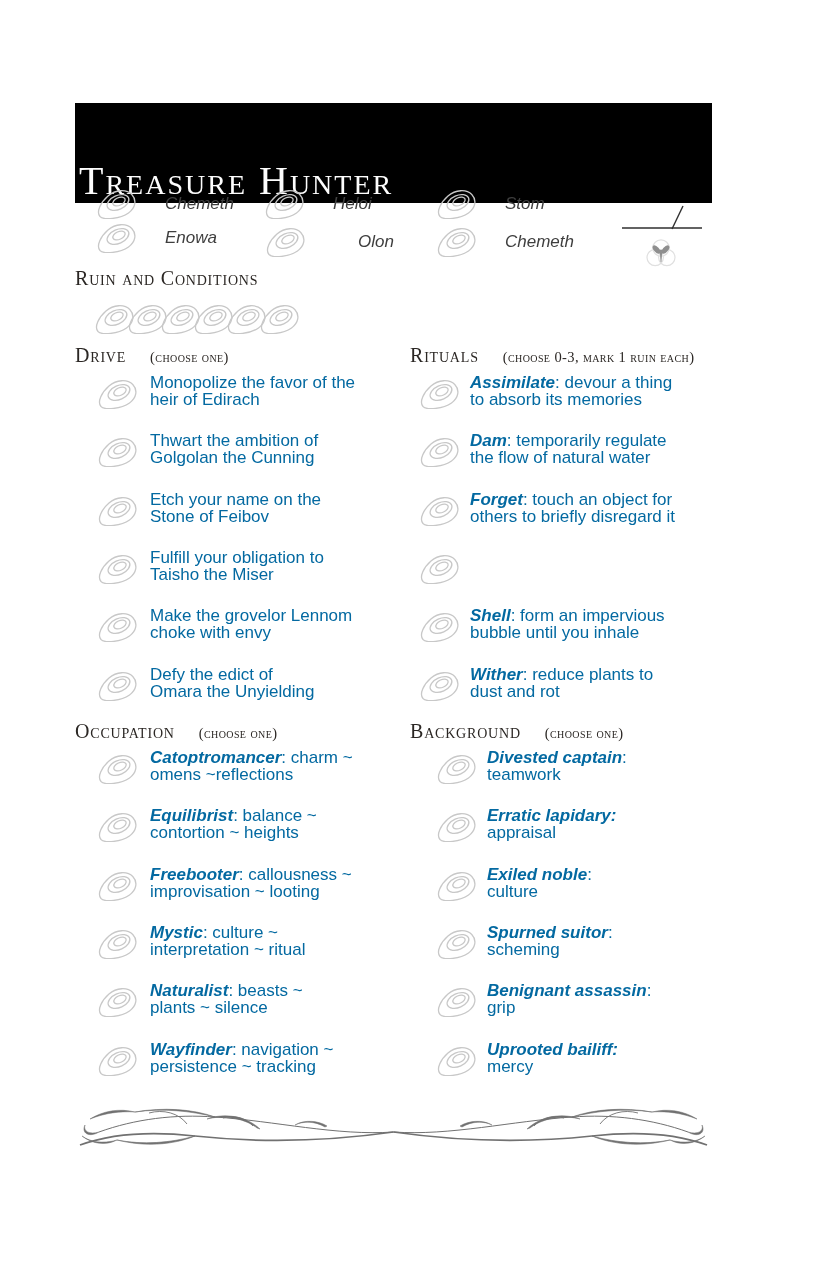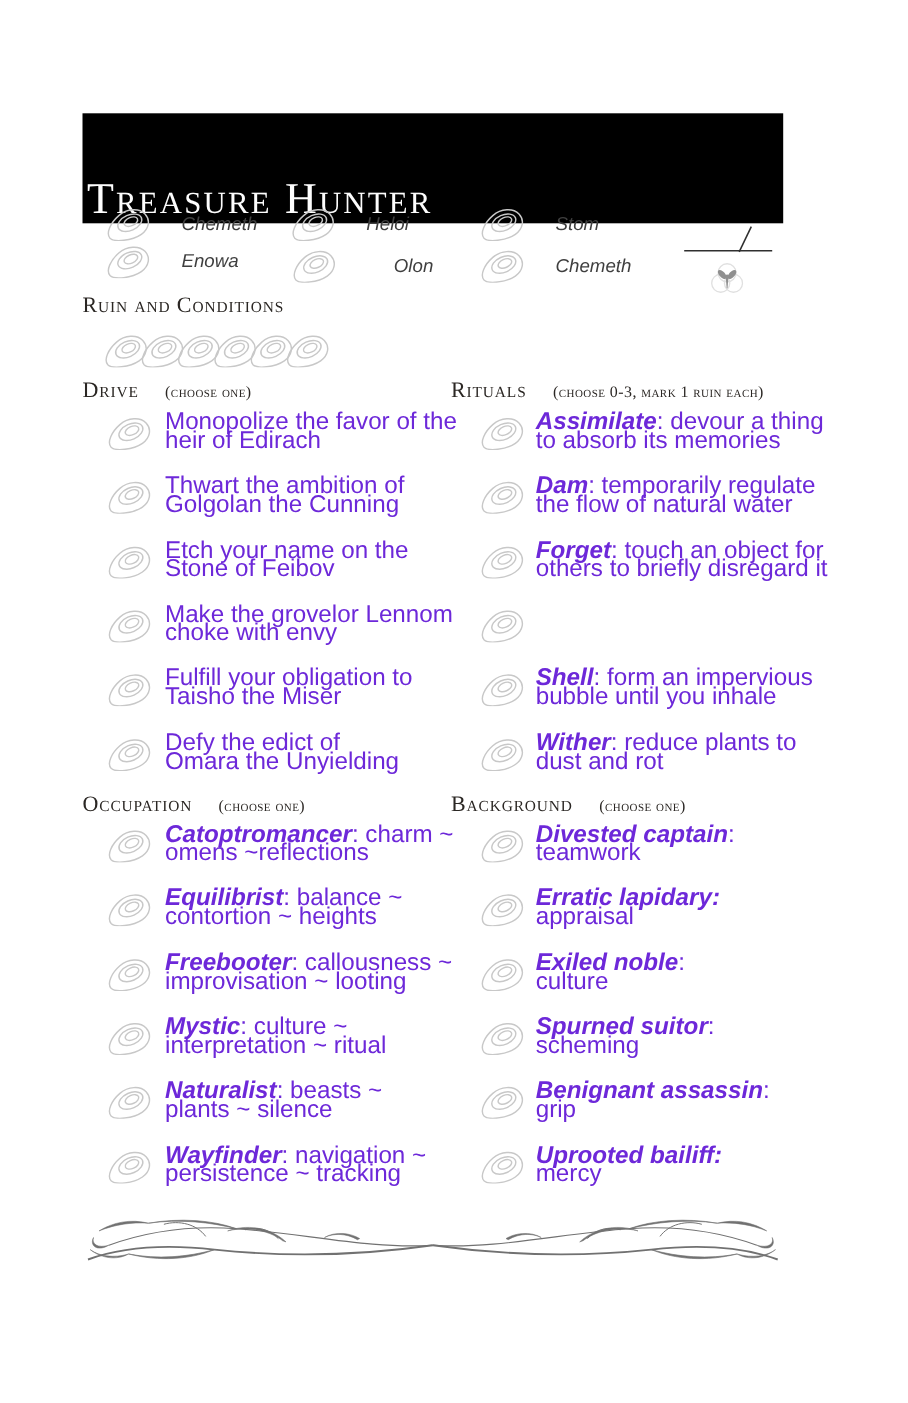--- a/index.html
+++ b/index.html
@@ -33,21 +33,21 @@
   .name-cell .label { margin-left:28px; font-size:17px; color:#3f3f3f; white-space:nowrap;font-style:italic; }
 
   
   .ruin-row { display:flex; }
   .ruin-row .gem { margin-right:-7px; }
 
   
   .items { display:flex; flex-direction:column; }
   .item { display:flex; align-items:flex-start; height:58.33px; }
   .item .gem { margin-top:4px; }
-  .item-text { font-size:22px; line-height:17px; color:#6d28d9; }
+  .item-text { font-size:17px; line-height:17px; color:#0369a1; }
   .item-text div { white-space:nowrap; }
   .col-left .gem { margin-left:23px; }
   .col-left .item-text { margin-left:12px; }
   .col-right .gem { margin-left:27px; }
   .col-right .item-text { margin-left:10px; }
   .term { font-weight:bold; font-style:italic; }
 
   .hidden-defs { position:absolute; width:0; height:0; overflow:hidden; }
 </style>
 </head>
@@ -189,45 +189,45 @@
       <div class="item-text">
         <div>Etch your name on the</div>
         <div>Stone of Feibov</div>
       </div>
     </div>
     <div class="item">
       <svg class="gem">
           <use href="#gem"></use>
         </svg>
       <div class="item-text">
+        <div>Fulfill your obligation to</div>
+        <div>Taisho the Miser</div>
+      </div>
+    </div>
+    <div class="item">
+      <svg class="gem">
+          <use href="#gem"></use>
+        </svg>
+      <div class="item-text">
         <div>Make the grovelor Lennom</div>
         <div>choke with envy</div>
       </div>
     </div>
     <div class="item">
       <svg class="gem">
           <use href="#gem"></use>
         </svg>
       <div class="item-text">
-        <div>Fulfill your obligation to</div>
-        <div>Taisho the Miser</div>
-      </div>
-    </div>
-    <div class="item">
-      <svg class="gem">
-          <use href="#gem"></use>
-        </svg>
-      <div class="item-text">
         <div>Defy the edict of</div>
         <div>Omara the Unyielding</div>
       </div>
     </div>
   </div>
 
-  <div class="abs items col-right" style="left:410px; top:374px; width:302px;">
+  <div class="abs items col-right" style="left:393px; top:374px; width:302px;">
     <div class="item">
       <svg class="gem">
           <use href="#gem"></use>
         </svg>
       <div class="item-text">
         <div><span class="term">Assimilate</span><span>: devour a thing</span></div>
         <div>to absorb its memories</div>
       </div>
     </div>
     <div class="item">

